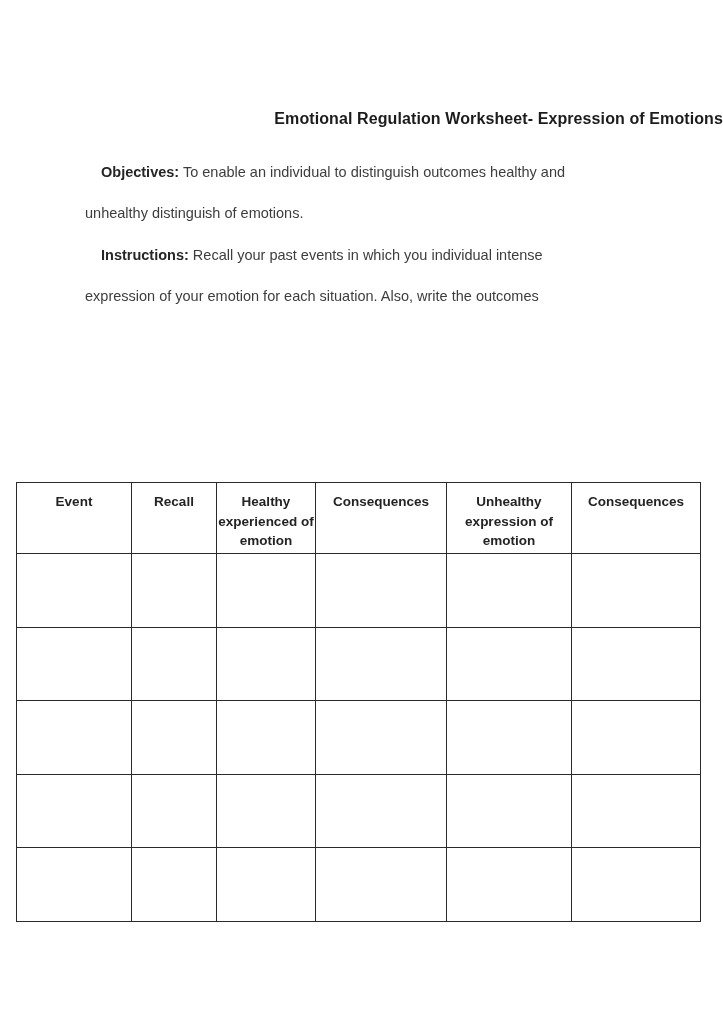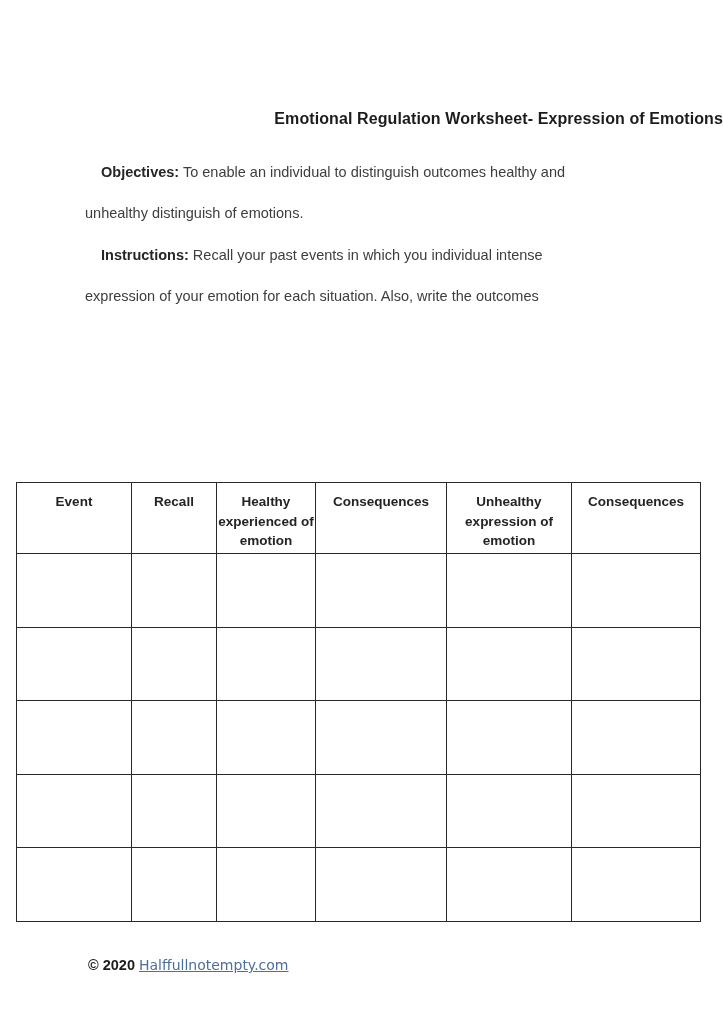--- a/index.html
+++ b/index.html
@@ -148,18 +148,14 @@
           <td></td>
           <td></td>
           <td></td>
           <td></td>
           <td></td>
           <td></td>
         </tr>
     </tbody>
   </table>
 
-  <div class="footer">
-    <span class="copy">© 2020</span>
-    <a href="#" style="color: rgb(77, 111, 155);">Halffullnotempty.com</a>
-  </div>
 
 </div>
 
 </body></html>

